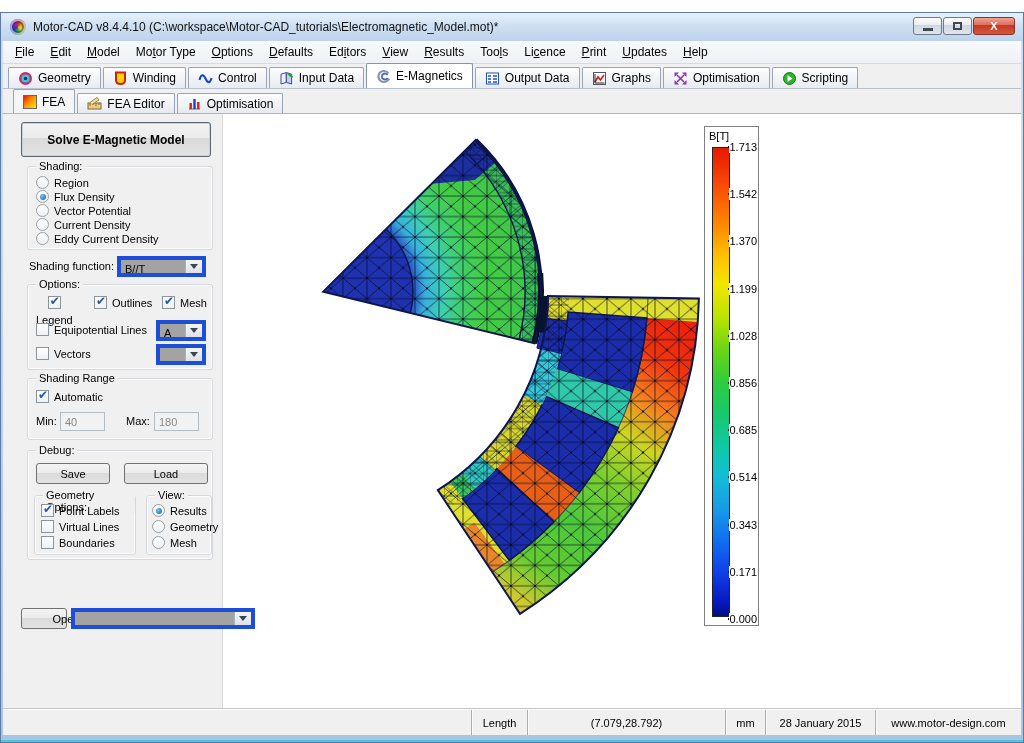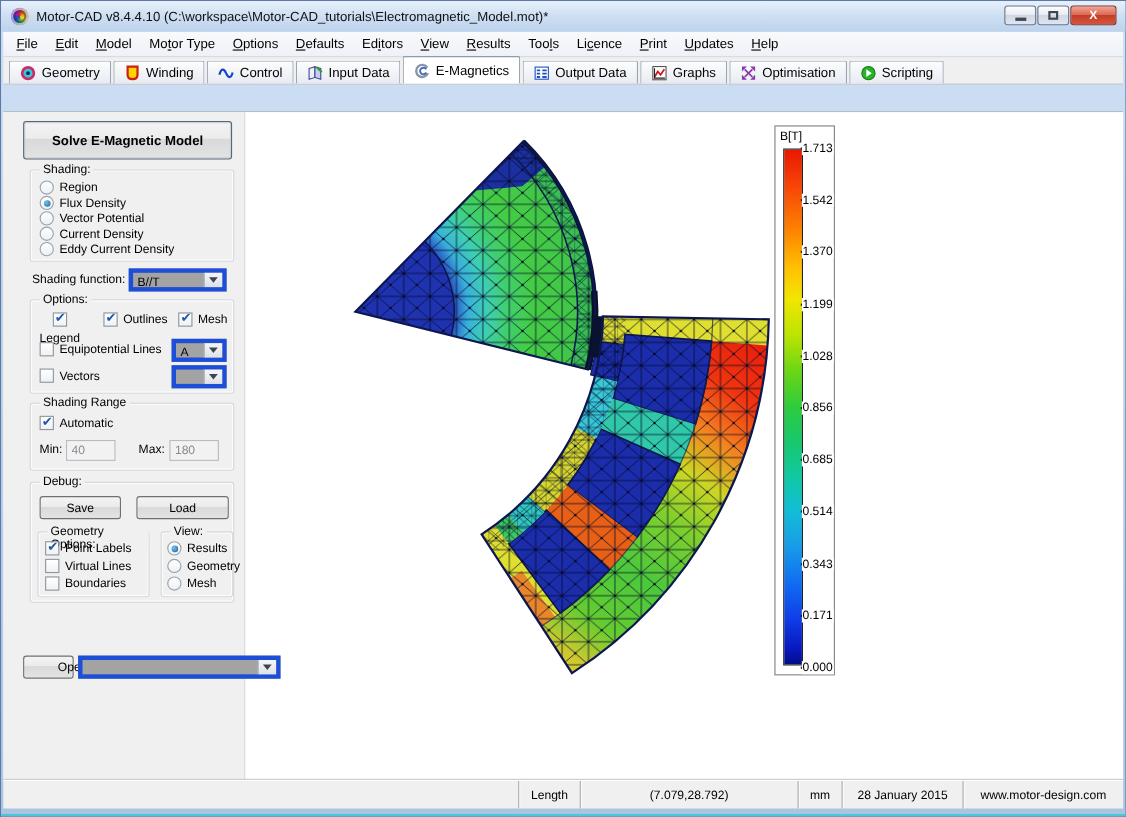--- a/index.html
+++ b/index.html
@@ -1,19 +1,19 @@
 <!DOCTYPE html>
 <html><head>
 <meta charset="utf-8">
 <style>
   * { margin:0; padding:0; box-sizing:border-box; }
   html,body { width:1024px; height:743px; overflow:hidden;
     font-family:"Liberation Sans", sans-serif; font-size:11px; color:#000; }
   .win { position:absolute; inset:0; background:linear-gradient(#cfe0f5,#aac4e4);
-    border:1px solid #5b7aa6; }
+    border:1px solid #5b7aa6;margin-top:12px; }
   .win::after { content:""; position:absolute; left:0; right:0; bottom:0; height:2px; background:#49c8d8; }
 
   
   .titlebar { position:absolute; left:0; top:0; right:0; height:28px;
     background:linear-gradient(#e7f1fc,#cfe0f3 45%,#bcd2ec); display:flex; align-items:center; }
   .app-icon { width:16px; height:16px; margin:0 7px 0 9px; border-radius:50%;
     background:#d02090;
     background-image:conic-gradient(#e02020,#f0a000,#e8e020,#30b030,#2040d0,#9020c0,#e02020);
     box-shadow:inset 0 0 0 2px rgba(255,255,255,.55), inset 0 0 0 4px rgba(40,40,120,.5); }
   .title-text { font-size:12px; color:#101010; }
@@ -215,20 +215,43 @@
       </div>
     <div class="mtab">
       <svg class="ticon" viewBox="0 0 15 15">
           <circle cx="7.5" cy="7.5" r="6" fill="#28b428" stroke="#187818"></circle>
           <polygon points="5.5,4 10.5,7.5 5.5,11" fill="#fff"></polygon>
         </svg>
       <span>Scripting</span>
       </div>
   </div>
 
+  <div class="subtabs">
+    <div class="stab sel">
+      <div class="fea-icon"></div>
+      <span>FEA</span>
+      </div>
+    <div class="stab">
+      <svg class="ticon" viewBox="0 0 15 15">
+          <rect x="1" y="7" width="13" height="6" fill="#e8cc88" stroke="#8a6a30"></rect>
+          <path d="M3 7 V10 M6 7 V9 M9 7 V10 M12 7 V9" stroke="#8a6a30"></path>
+          <path d="M3 6.5 L10 1.5 L12 4 L5 8.5" fill="#f0e0a0" stroke="#a08040"></path>
+        </svg>
+      <span>FEA Editor</span>
+      </div>
+    <div class="stab">
+      <svg class="ticon" viewBox="0 0 15 15">
+          <path d="M2 13 H13" stroke="#666"></path>
+          <rect x="2.5" y="7" width="2.4" height="6" fill="#d02020"></rect>
+          <rect x="6.3" y="3" width="2.4" height="10" fill="#2040c0"></rect>
+          <rect x="10.1" y="6" width="2.4" height="7" fill="#d02020"></rect>
+        </svg>
+      <span>Optimisation</span>
+      </div>
+  </div>
 
   <div class="content">
     <div class="panel">
 
       <button class="btn7 solve">Solve E-Magnetic Model</button>
 
       <div class="grp" style="left:24px; top:52px; width:186px; height:84px;">
         <span class="glab">Shading:</span>
         <div class="row" style="left:8px; top:9px;">
           <span class="rb"></span>

